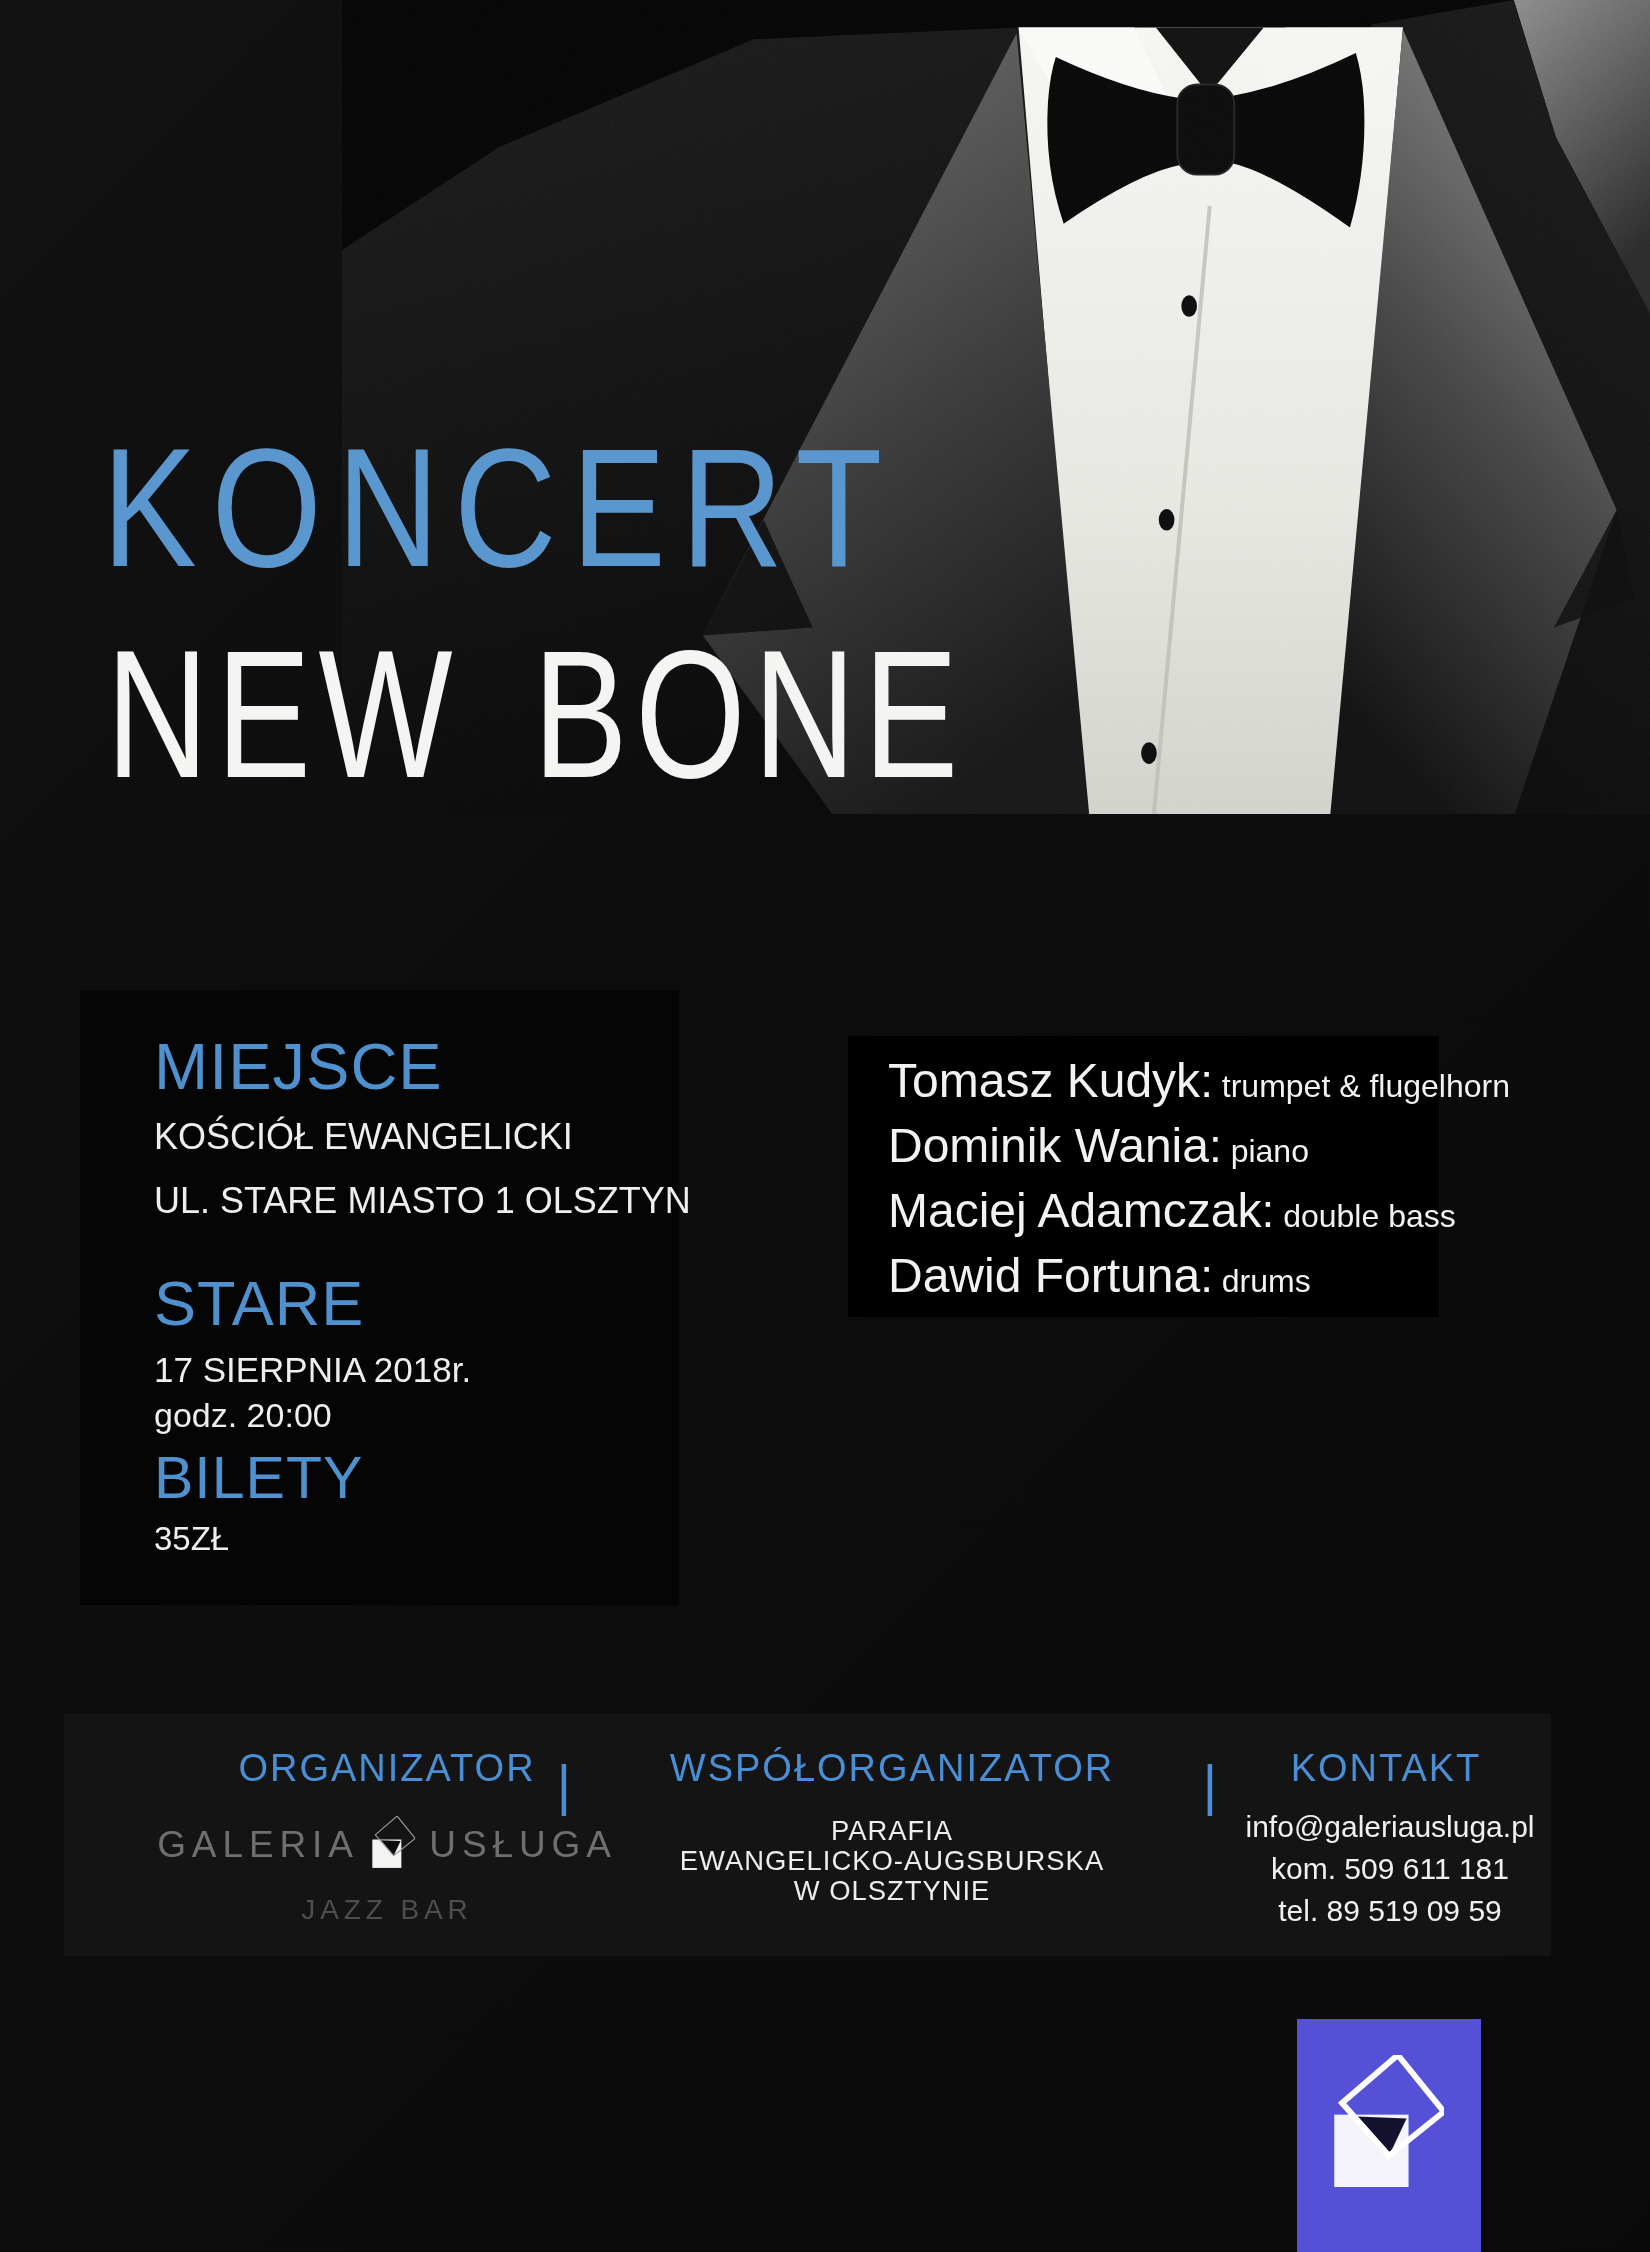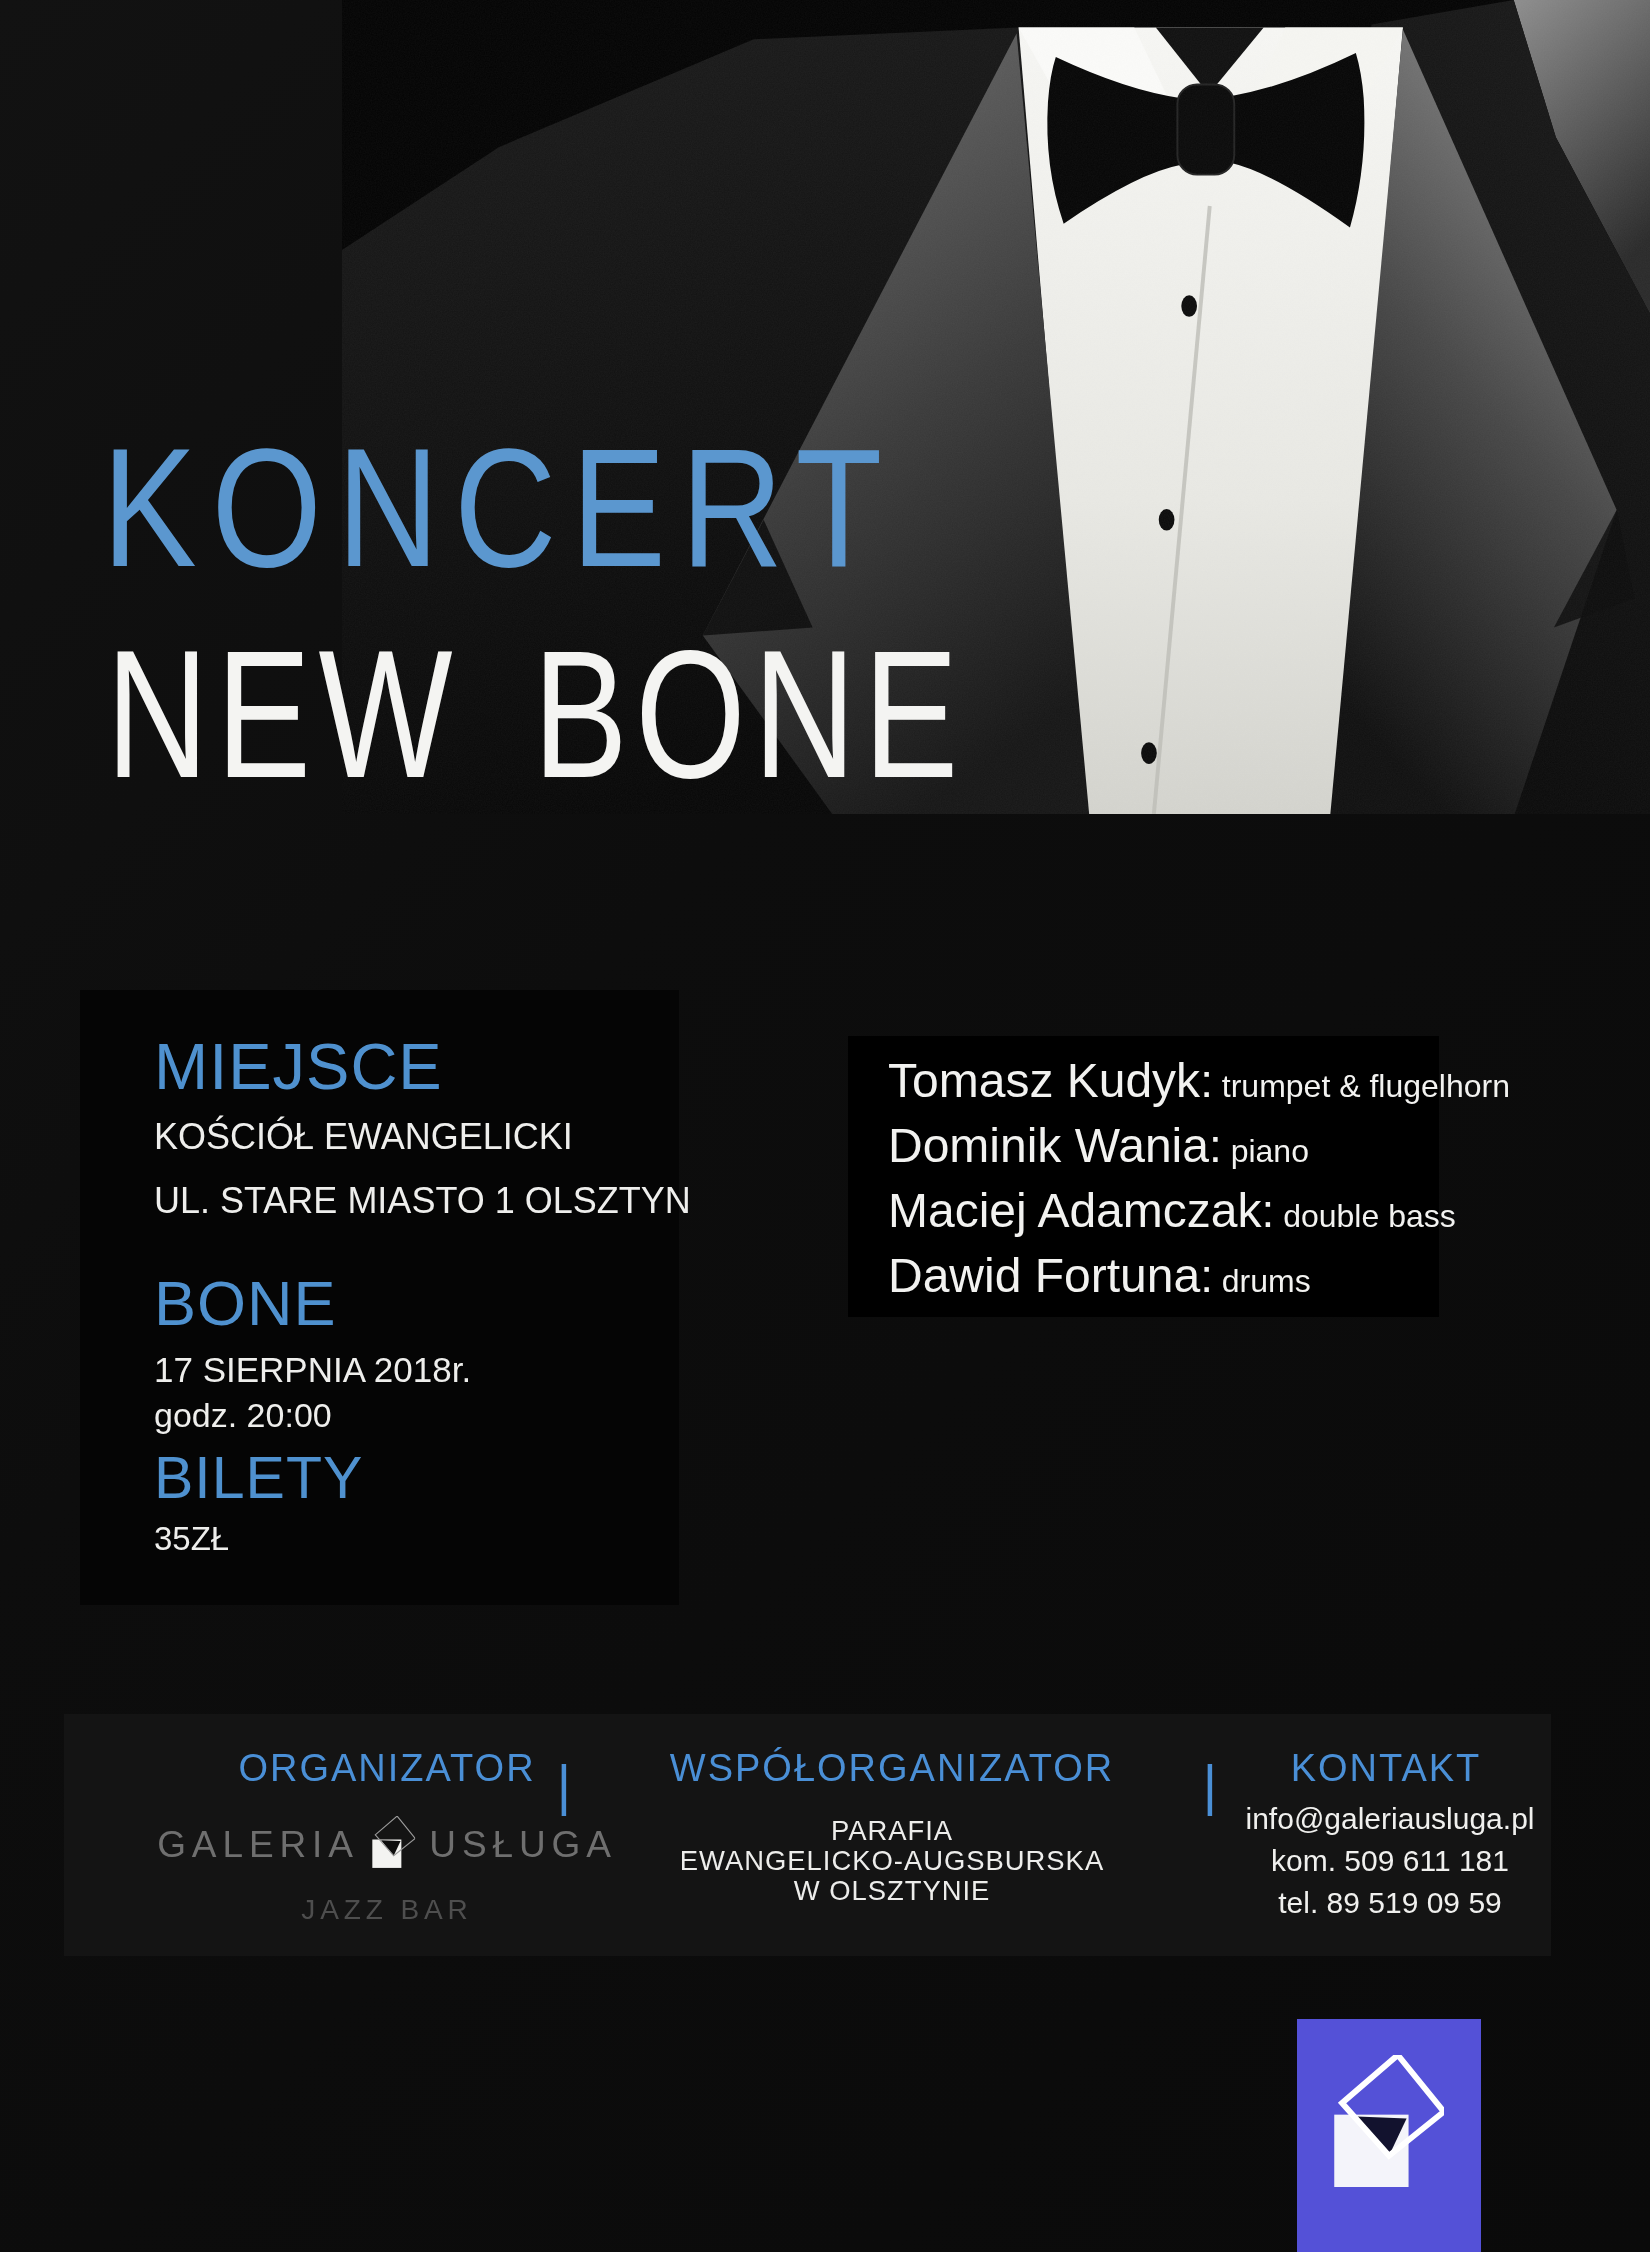--- a/index.html
+++ b/index.html
@@ -39,21 +39,21 @@
   .footer-band{position:absolute; left:64px; top:1714px; width:1487px; height:242px; background:var(--footer_band);}
   .footer-band .col-head{position:absolute; top:35px; transform:translateX(-50%); font-size:38px; letter-spacing:2px; color:var(--footer_blue); line-height:1; white-space:nowrap;}
   .fh-org{left:323px;} .fh-wsp{left:828px;} .fh-kon{left:1302px;margin-left:20px;}
   .f-divider{position:absolute; top:27.4px; transform:translateX(-50%); font-size:55px; color:var(--footer_blue); line-height:1.6; font-weight:300;}
   .fd-1{left:500px;} .fd-2{left:1146px;}
   .org-logo-row{position:absolute; left:323px; top:102px; transform:translateX(-50%); display:flex; align-items:center; gap:13.7px; white-space:nowrap;}
   .org-logo-row .logo-word{font-size:37px; letter-spacing:5.9px; color:var(--logo_gray); line-height:1;}
   .org-logo-sub{position:absolute; left:323px; top:182px; transform:translateX(-50%); font-size:28px; letter-spacing:4.9px; color:var(--logo_sub_gray); line-height:1;}
   .wsp-lines{position:absolute; left:828px; top:102px; transform:translateX(-50%); text-align:center; color:#ededeb;}
   .wsp-lines div{font-size:27.4px; line-height:30px; letter-spacing:1px; white-space:nowrap;}
-  .kon-lines{position:absolute; left:1326px; top:84px; transform:translateX(-50%); text-align:center; color:#f0f0ee;}
+  .kon-lines{position:absolute; left:1326px; top:92px; transform:translateX(-50%); text-align:center; color:#f0f0ee;}
   .kon-lines div{font-size:30px; line-height:42px; white-space:nowrap;}
   .brand-box{position:absolute; left:1297px; top:2019px; width:184px; height:233px; background:var(--brand_purple);}
   .brand-box svg{position:absolute; left:37px; top:36px;}
 </style>
 </head>
 <body>
 
 <div class="poster">
 
   <div class="photo">
@@ -122,21 +122,21 @@
     </svg>
   </div>
 
   <div class="title title-koncert">KONCERT</div>
   <div class="title title-newbone">NEW BONE</div>
 
   <section class="info-panel">
     <div class="h-blue i-miejsce">MIEJSCE</div>
     <div class="t-white i-m1">KOŚCIÓŁ EWANGELICKI</div>
     <div class="t-white i-m2">UL. STARE MIASTO 1 OLSZTYN</div>
-    <div class="h-blue i-data">BONE</div>
+    <div class="h-blue i-data">STARE</div>
     <div class="t-white i-d1">17 SIERPNIA 2018r.</div>
     <div class="t-white i-d2">godz. 20:00</div>
     <div class="h-blue i-bilety">BILETY</div>
     <div class="t-white i-b1">35ZŁ</div>
   </section>
 
   <section class="lineup-panel">
     <div class="lineup-row">
       <span class="lineup-name">Tomasz Kudyk</span><span class="lineup-colon">:</span><span class="lineup-inst"> trumpet &amp; flugelhorn</span>
     </div>

